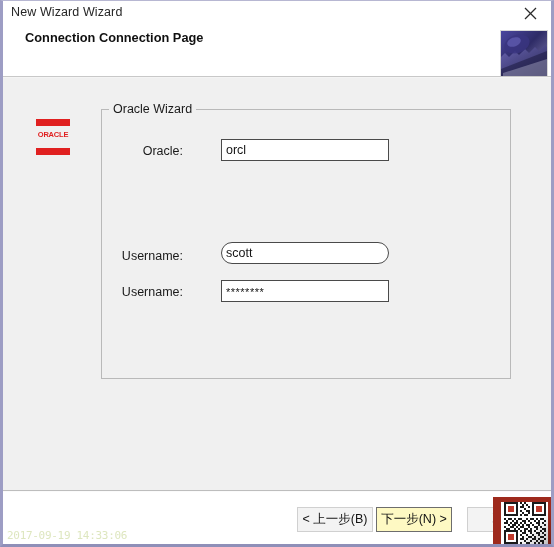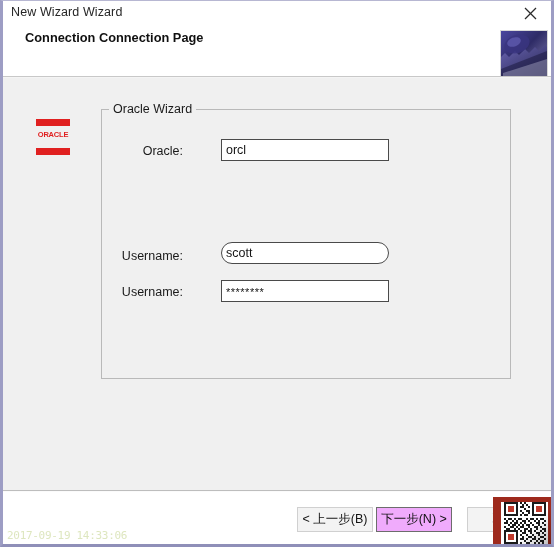--- a/index.html
+++ b/index.html
@@ -247,21 +247,21 @@
     color: #111111;
     display: flex;
     align-items: center;
     justify-content: center;
     white-space: nowrap;
     cursor: default;
     padding: 0;
   }
   .wiz-button.default {
     border: 1px solid #6d6d6d;
-    background: #f0abfc;
+    background: #fef9c3;
   }
   #button-back   { left: 294px; top: 506px; width: 76px; }
   #button-next   { left: 373px; top: 506px; width: 76px; }
   #button-cancel { left: 464px; top: 506px; width: 76px; }
 
   
   #qr-overlay {
     position: absolute;
     left: 490px;
     top: 496px;

